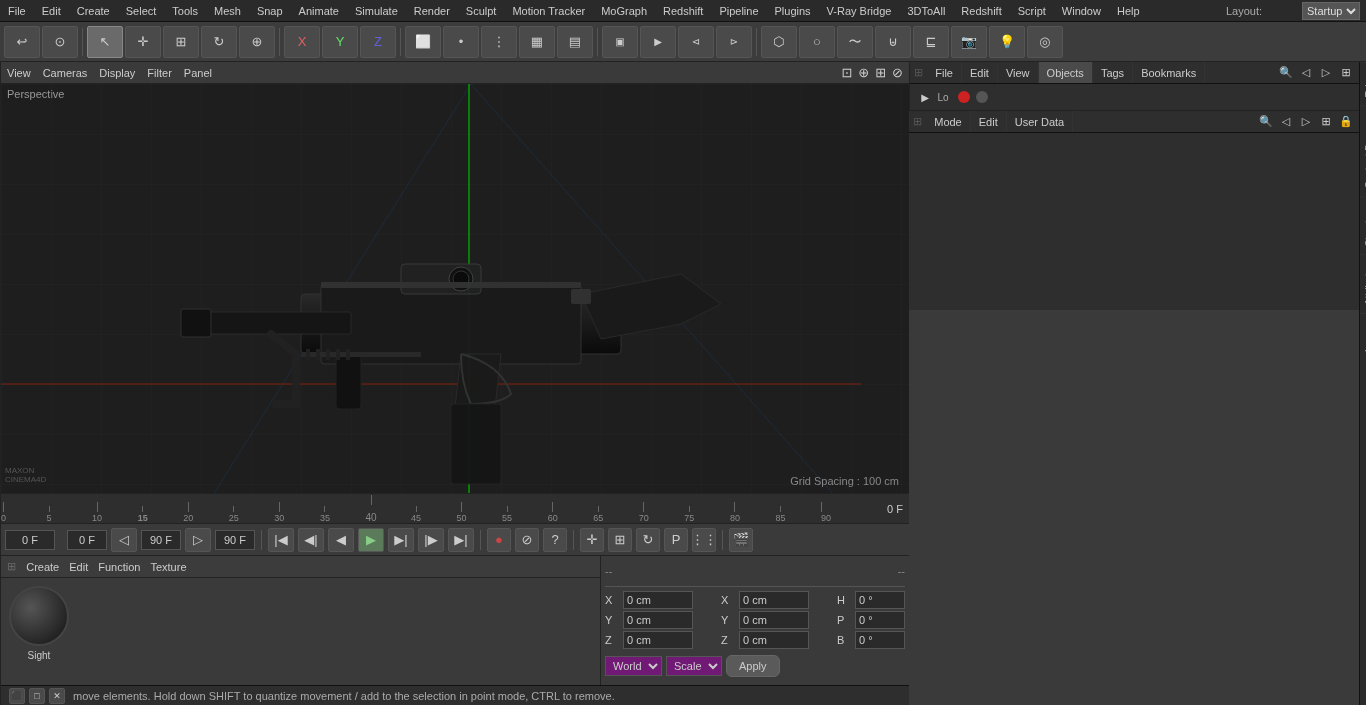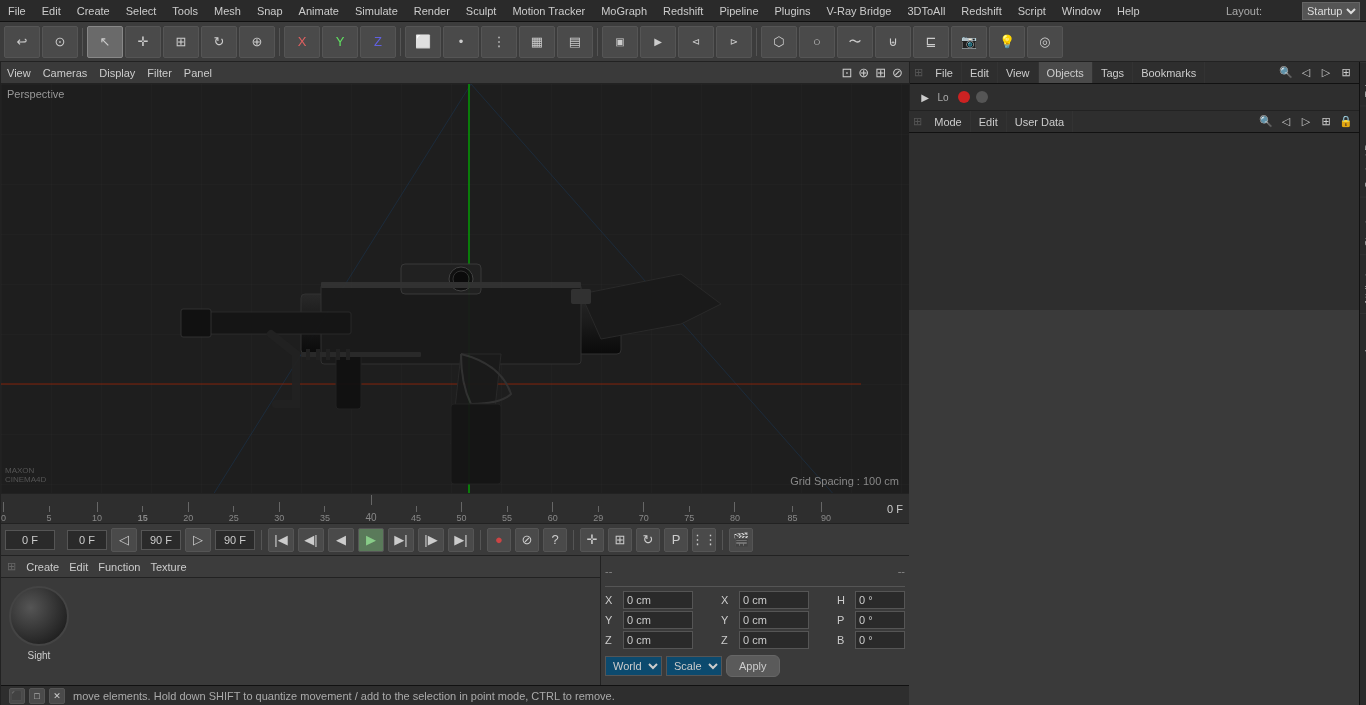--- a/index.html
+++ b/index.html
@@ -65,21 +65,21 @@
 
     
     #coords-panel { flex: 1; background: #3a3a3a; border-top: 1px solid #222; display: flex; flex-direction: column; padding: 4px; }
     #coords-top { display: flex; gap: 4px; height: 22px; align-items: center; margin-bottom: 4px; }
     #coords-sep { width: 100%; height: 1px; background: #555; margin-bottom: 4px; }
     .coords-row { display: flex; align-items: center; gap: 4px; margin-bottom: 2px; }
     .coord-label { width: 14px; font-size: 11px; color: #ccc; }
     .coord-input { width: 70px; height: 18px; background: #2a2a2a; border: 1px solid #555; color: #ccc; font-size: 11px; padding: 0 3px; }
     .coord-sep { width: 20px; font-size: 11px; color: #888; text-align: center; }
     .coords-bottom { display: flex; align-items: center; gap: 4px; margin-top: 4px; }
-    .coords-dropdown { height: 20px; background: #0c4a6e; border: 1px solid #555; color: #ccc; font-size: 11px; padding: 0 3px; cursor: pointer; }
+    .coords-dropdown { height: 20px; background: #701a75; border: 1px solid #555; color: #ccc; font-size: 11px; padding: 0 3px; cursor: pointer; }
     .apply-btn { height: 22px; padding: 0 12px; background: #5a5a5a; border: 1px solid #666; color: #ccc; font-size: 11px; cursor: pointer; border-radius: 6px; }
 
     
     #status-bar { height: 20px; background: #2e2e2e; border-top: 1px solid #111; display: flex; align-items: center; padding: 0 8px; }
     #status-bar span { font-size: 11px; color: #aaa; }
     .status-icons { display: flex; gap: 4px; margin-right: 8px; }
     .status-icon { width: 16px; height: 16px; background: #4a4a4a; border: 1px solid #555; display: flex; align-items: center; justify-content: center; font-size: 9px; cursor: pointer; border-radius: 2px; }
 
     
     #right-panel { width: 450px; display: flex; flex-direction: column; background: #3a3a3a; border-left: 1px solid #222; }
@@ -354,35 +354,35 @@
             <div style="position: absolute; left: 501.111px; bottom: 0px; display: flex; flex-direction: column; align-items: center;">
               <div style="width: 1px; height: 6px; background: rgb(102, 102, 102);"></div>
               <div style="font-size: 9px; color: rgb(136, 136, 136); margin-top: 1px;">55</div>
             </div>
             <div style="position: absolute; left: 546.667px; bottom: 0px; display: flex; flex-direction: column; align-items: center;">
               <div style="width: 1px; height: 10px; background: rgb(102, 102, 102);"></div>
               <div style="font-size: 9px; color: rgb(136, 136, 136); margin-top: 1px;">60</div>
             </div>
             <div style="position: absolute; left: 592.222px; bottom: 0px; display: flex; flex-direction: column; align-items: center;">
               <div style="width: 1px; height: 6px; background: rgb(102, 102, 102);"></div>
-              <div style="font-size: 9px; color: rgb(136, 136, 136); margin-top: 1px;">29</div>
+              <div style="font-size: 9px; color: rgb(136, 136, 136); margin-top: 1px;">65</div>
             </div>
             <div style="position: absolute; left: 637.778px; bottom: 0px; display: flex; flex-direction: column; align-items: center;">
               <div style="width: 1px; height: 10px; background: rgb(102, 102, 102);"></div>
               <div style="font-size: 9px; color: rgb(136, 136, 136); margin-top: 1px;">70</div>
             </div>
             <div style="position: absolute; left: 683.333px; bottom: 0px; display: flex; flex-direction: column; align-items: center;">
               <div style="width: 1px; height: 6px; background: rgb(102, 102, 102);"></div>
               <div style="font-size: 9px; color: rgb(136, 136, 136); margin-top: 1px;">75</div>
             </div>
             <div style="position: absolute; left: 728.889px; bottom: 0px; display: flex; flex-direction: column; align-items: center;">
               <div style="width: 1px; height: 10px; background: rgb(102, 102, 102);"></div>
               <div style="font-size: 9px; color: rgb(136, 136, 136); margin-top: 1px;">80</div>
             </div>
-            <div style="position: absolute; left: 774.444px; bottom: 0px; display: flex; flex-direction: column; align-items: center; margin-left: 12px;">
+            <div style="position: absolute; left: 774.444px; bottom: 0px; display: flex; flex-direction: column; align-items: center;">
               <div style="width: 1px; height: 6px; background: rgb(102, 102, 102);"></div>
               <div style="font-size: 9px; color: rgb(136, 136, 136); margin-top: 1px;">85</div>
             </div>
             <div style="position: absolute; left: 820px; bottom: 0px; display: flex; flex-direction: column; align-items: flex-start;">
               <div style="width: 1px; height: 10px; background: rgb(102, 102, 102);"></div>
               <div style="font-size: 9px; color: rgb(136, 136, 136); margin-top: 1px;">90</div>
             </div>
           </div>
         <div id="frame-indicator">0 F</div>
       </div>

